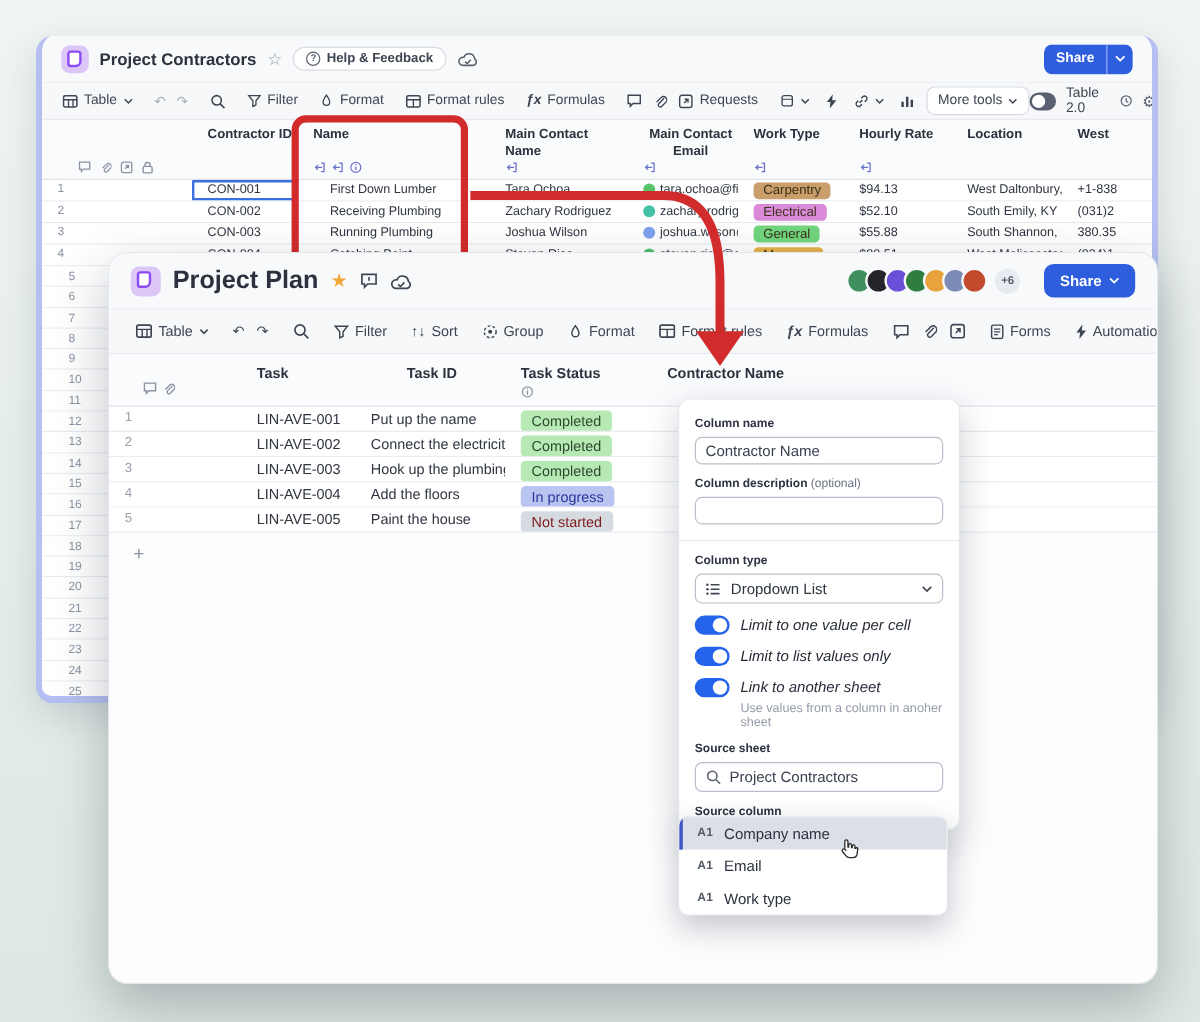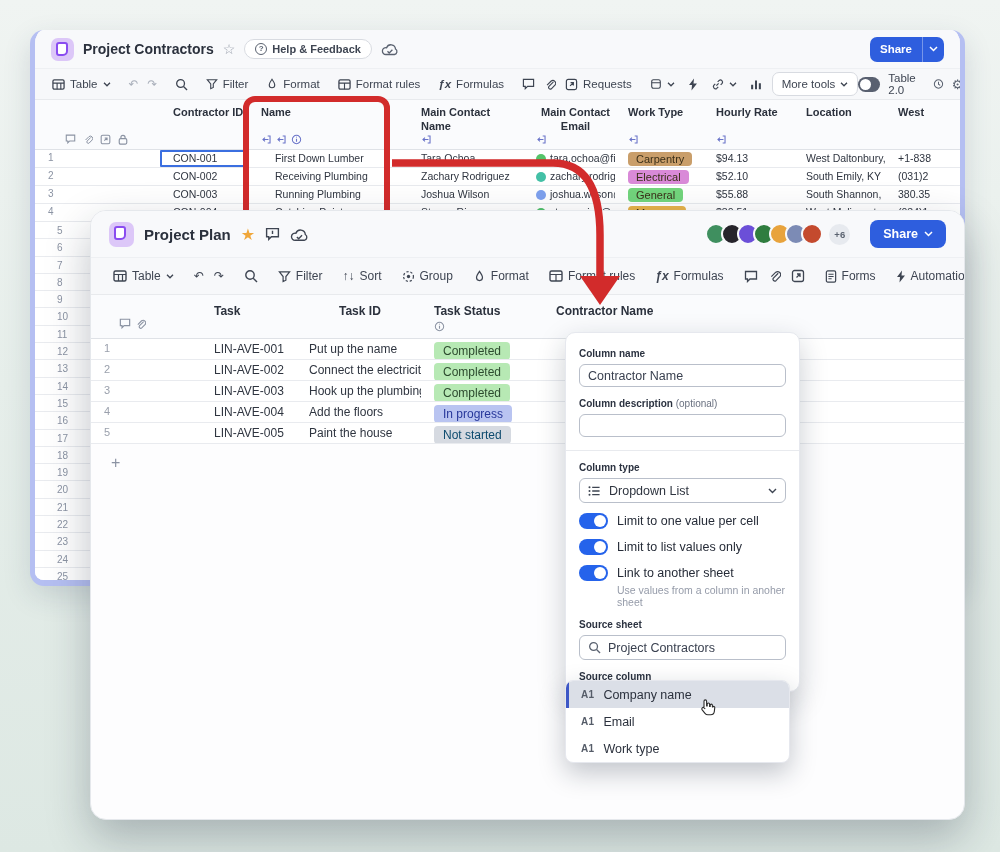--- a/index.html
+++ b/index.html
@@ -65,21 +65,21 @@
   
   .red-box { position:absolute; left:243px; top:96px; width:147px; height:142px; z-index:3;
              border:6px solid #d22b2b; border-radius:12px; }
   .red-arrow { position:absolute; left:378px; top:128px; z-index:12; pointer-events:none; }
 
   
   .fwin { position:absolute; left:90px; top:210px; width:875px; height:610px; z-index:10;
           background:#fdfdfe; border:1px solid #e5e8ec; border-radius:16px;
           box-shadow:0 18px 44px rgba(25,35,55,.28); overflow:hidden; }
   .fw-header { height:46px; display:flex; align-items:center; gap:10px; padding:0 18px; background:#f8f9fb; }
-  .fw-title { font-size:15px; font-weight:700; color:#2b313d; }
+  .fw-title { font-size:21px; font-weight:700; color:#2b313d; }
   .star-f { color:#f0a73a; font-size:16px; }
   .avatars { margin-left:auto; display:flex; align-items:center; }
   .avatar { width:22px; height:22px; border-radius:50%; border:2px solid #f8f9fb; margin-left:-6px; }
   .more-chip { width:21px; height:21px; border-radius:50%; background:#e7eaef; color:#5a6270; font-size:9.5px;
                font-weight:700; display:flex; align-items:center; justify-content:center; margin-left:-4px; }
   .share-btn { margin-left:10px; height:28px; background:#2e5ede; color:#fff; border:none; border-radius:8px;
                font-size:12.5px; font-weight:600; display:flex; align-items:center; gap:6px; padding:0 13px;
                font-family:"Liberation Sans",sans-serif; }
   .ftoolbar { height:38px; display:flex; align-items:center; padding:0 12px; background:#f7f8fa;
               border-top:1px solid #eef0f3; border-bottom:1px solid #e8eaed; }
@@ -102,21 +102,21 @@
   .plabel { font-size:10px; font-weight:700; color:#2b3240; margin:11px 0 5px; }
   .plabel:first-child { margin-top:2px; }
   .plabel .opt { font-weight:400; color:#6a7180; }
   .pinput { height:23px; border:1px solid #b9bfca; border-radius:6px; background:#fff;
             display:flex; align-items:center; padding:0 8px; font-size:12.5px; color:#3a4150; gap:7px; }
   .pdivider { height:1px; background:#e8eaee; margin:13px -13px 2px; }
   .pselect { height:25px; border:1px solid #b9bfca; border-radius:6px; display:flex; align-items:center;
              gap:8px; padding:0 8px; font-size:12.5px; color:#2f3540; }
   .pselect .caret { margin-left:auto; }
   .pselect.focus { border:2px solid #3465d9; }
-  .trow { display:flex; align-items:center; gap:9px; margin-top:10px; }
+  .trow { display:flex; align-items:center; gap:9px; margin-top:10px;font-style:italic; }
   .trow .tlabel { font-size:12.5px; color:#262c38; }
   .tog { width:29px; height:16px; border-radius:9px; background:#2563eb; position:relative; flex:0 0 auto; }
   .tog::after { content:""; position:absolute; right:2px; top:2px; width:12px; height:12px; border-radius:50%; background:#fff; }
   .tsub { font-size:10.5px; color:#959ba9; margin:3px 0 0 38px; }
 
   
   .menu { position:absolute; left:565px; top:680px; width:225px; z-index:22; background:#fff;
           border:1px solid #e6e8ee; border-radius:8px; overflow:hidden;
           box-shadow:0 10px 26px rgba(20,30,50,.25); }
   .mitem { display:flex; align-items:center; gap:9px; height:27px; padding:0 10px 0 12px;
@@ -582,21 +582,21 @@
     <div class="cell f-rn f-num">4</div>
     <div class="cell f-id">LIN-AVE-004</div>
     <div class="cell f-tk">Add the floors</div>
     <div class="cell f-st"><span class="sbadge" style="background:#b9c4f1;color:#27379a">In progress</span></div>
     <div class="cell f-cn"></div>
   </div>
   <div class="frow">
     <div class="cell f-rn f-num">5</div>
     <div class="cell f-id">LIN-AVE-005</div>
     <div class="cell f-tk">Paint the house</div>
-    <div class="cell f-st"><span class="sbadge" style="background:#d6dae1;color:#0c4a6e">Not started</span></div>
+    <div class="cell f-st"><span class="sbadge" style="background:#d6dae1;color:#7f1d1d">Not started</span></div>
     <div class="cell f-cn"></div>
   </div>
   <div class="plus-row">+</div>
 </div>
 
 <div class="panel">
   <div class="plabel">Column name</div>
   <div class="pinput">
         <span>Contractor Name</span>
       </div>

